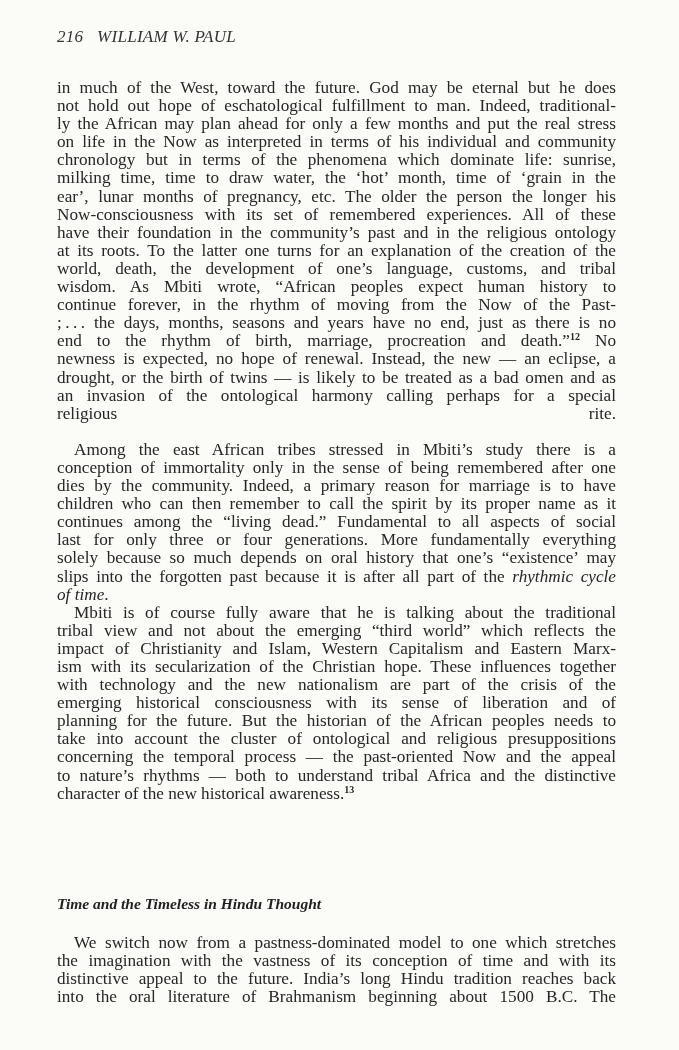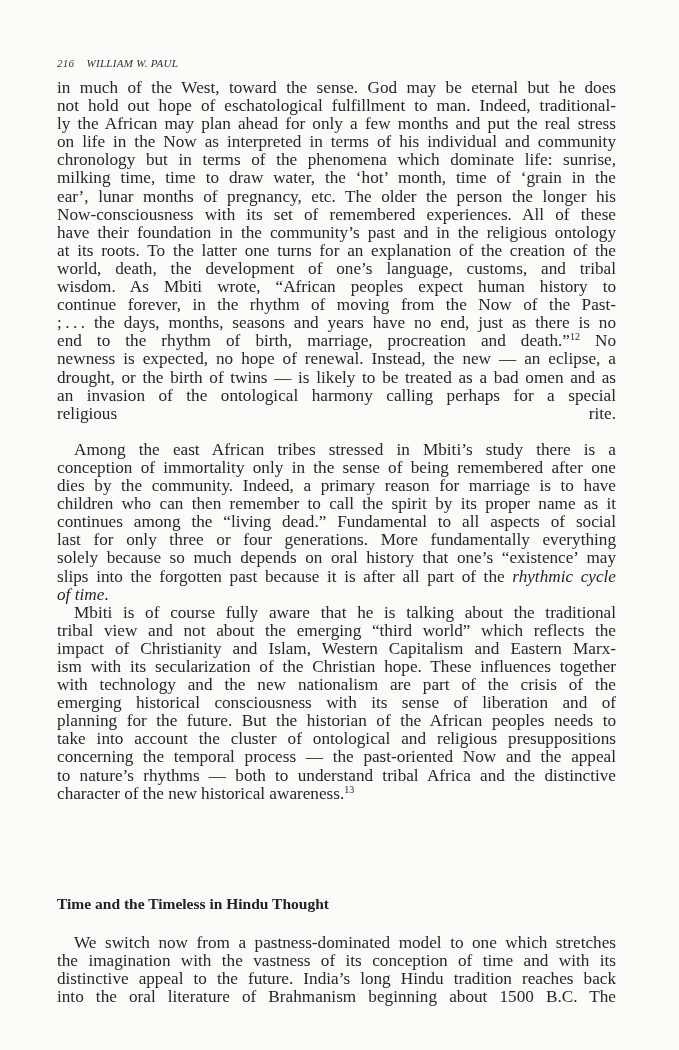--- a/index.html
+++ b/index.html
@@ -3,50 +3,50 @@
 <meta charset="utf-8">
 <style>
   html, body { margin: 0; padding: 0; }
   body {
     width: 679px; height: 1050px; background: #fbfbf8; overflow: hidden;
     font-family: "Liberation Serif", "DejaVu Serif", serif; color: #262626;
     position: relative;
   }
   .running-head {
     position: absolute; left: 57px; top: 27px;
-    font-style: italic; font-size: 11px; letter-spacing: 0.3px; color: #333; margin-top: 30px;
+    font-style: italic; font-size: 17px; letter-spacing: 0.3px; color: #333;
   }
   .running-head .folio { margin-right: 9px; }
   .body-block { position: absolute; left: 57px; top: 79px; width: 559px; }
   .line {
     display: block; height: 18.1px; line-height: 18.1px; font-size: 17.2px;
     text-align: justify; text-align-last: justify; white-space: nowrap; overflow: visible;
   }
   .line.last { text-align-last: left; }
   .line.indent { text-indent: 17px; }
   .it { font-style: italic; }
-  sup { font-size: 10px; line-height: 0; vertical-align: 6px; }
+  sup { font-size: 10px; line-height: 0; vertical-align: 6px; font-weight: bold; }
   .section-heading {
     position: absolute; left: 57px; top: 895px;
-    font-weight: bold; font-size: 15.5px; color: #222;
+    font-style: italic; font-weight: bold; font-size: 15.5px; color: #222;
   }
   .body-block2 { position: absolute; left: 57px; top: 934px; width: 559px; }
 </style>
 </head>
 <body>
 
 <div class="running-head">
   <span class="folio">216</span>
   <span>WILLIAM W. PAUL</span>
 </div>
 
 <div class="body-block">
 
   <div>
-    <span class="line">in much of the West, toward the sense. God may be eternal but he does</span>
+    <span class="line">in much of the West, toward the future. God may be eternal but he does</span>
     <span class="line">not hold out hope of eschatological fulfillment to man. Indeed, traditional-</span>
     <span class="line">ly the African may plan ahead for only a few months and put the real stress</span>
     <span class="line">on life in the Now as interpreted in terms of his individual and community</span>
     <span class="line">chronology but in terms of the phenomena which dominate life: sunrise,</span>
     <span class="line">milking time, time to draw water, the ‘hot’ month, time of ‘grain in the</span>
     <span class="line">ear’, lunar months of pregnancy, etc. The older the person the longer his</span>
     <span class="line">Now-consciousness with its set of remembered experiences. All of these</span>
     <span class="line">have their foundation in the community’s past and in the religious ontology</span>
     <span class="line">at its roots. To the latter one turns for an explanation of the creation of the</span>
     <span class="line">world, death, the development of one’s language, customs, and tribal</span>

